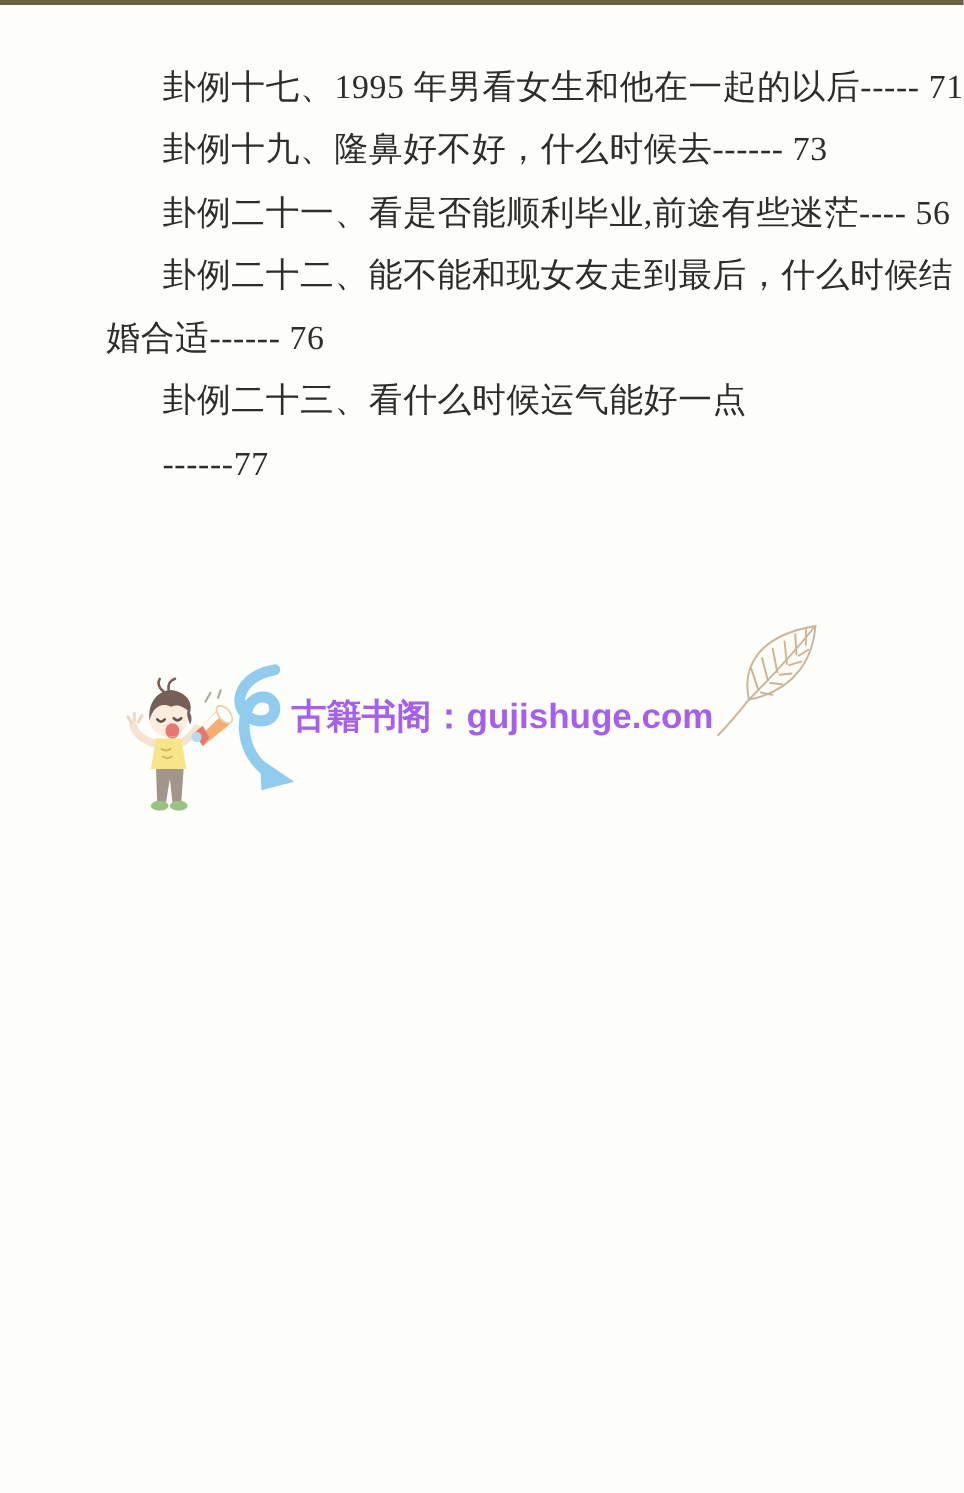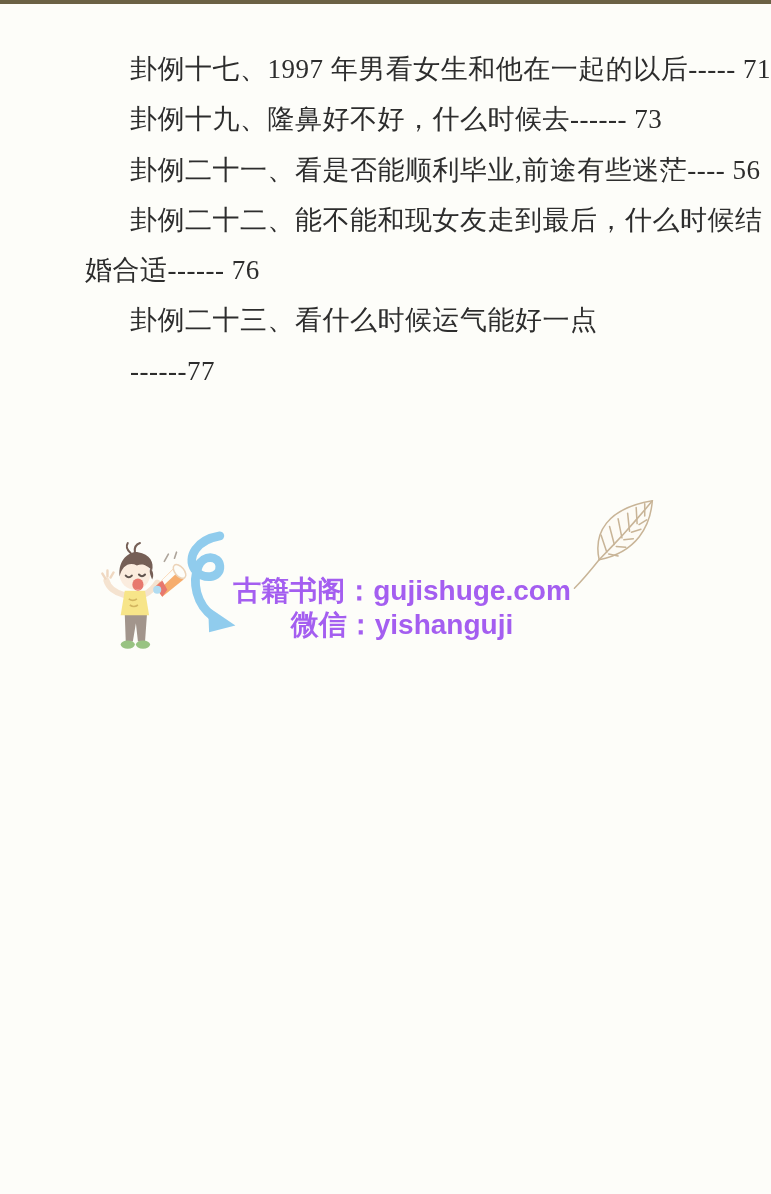--- a/index.html
+++ b/index.html
@@ -40,34 +40,34 @@
   }
   .wm-mascot{ position:absolute;left:97px;top:43px;width:92px;height:132px;opacity:.8; }
   .wm-arrow{ position:absolute;left:178px;top:33px;width:70px;height:112px;opacity:.85; }
   .wm-feather{ position:absolute;left:568px;top:0;width:105px;height:95px;opacity:.9; }
   .wm-line1,.wm-line2{
     position:absolute;left:228px;width:348px;text-align:center;
     font-family:"Liberation Sans","DejaVu Sans",sans-serif;
     font-weight:bold;color:var(--wm-purple);
     white-space:nowrap;
   }
-  .wm-line1{ top:57px;font-size:28px;margin-top:18px; }
+  .wm-line1{ top:57px;font-size:28px; }
   .wm-line2{ top:109px;font-size:28px; }
   .arrow-path{ stroke:var(--wm-blue);fill:none;stroke-width:9;stroke-linecap:round; }
   .arrow-head{ fill:var(--wm-blue); }
   .feather-line{ stroke:var(--wm-feather);fill:none;stroke-width:1.6;stroke-linecap:round; }
   .feather-body{ fill:#fdfbf5; }
 </style>
 </head>
 <body>
 
 <div class="top-border"></div>
 
 <div class="toc">
-    <div class="toc-line indent">卦例十七、1997 年男看女生和他在一起的以后----- 71</div>
+    <div class="toc-line indent">卦例十七、1995 年男看女生和他在一起的以后----- 71</div>
     <div class="toc-line indent">卦例十九、隆鼻好不好，什么时候去------ 73</div>
     <div class="toc-line indent">卦例二十一、看是否能顺利毕业,前途有些迷茫---- 56</div>
     <div class="toc-line indent">卦例二十二、能不能和现女友走到最后，什么时候结</div>
     <div class="toc-line">婚合适------ 76</div>
     <div class="toc-line indent">卦例二十三、看什么时候运气能好一点</div>
     <div class="toc-line indent">------77</div>
   </div>
 
 <div class="watermark">
 
@@ -105,21 +105,20 @@
 
     <path d="M70 14 l-4 7 M78 12 l-2 6" stroke="#9a8f84" stroke-width="1.6" stroke-linecap="round"></path>
   </svg>
 
   <svg class="wm-arrow" viewBox="0 0 70 115" aria-hidden="true">
     <path class="arrow-path" d="M42 6 C 18 10 8 28 16 40 C 24 52 43 50 42 37 C 41 26 25 25 20 37 C 13 54 18 76 35 89"></path>
     <polygon class="arrow-head" points="30,79 58,98 31,105"></polygon>
   </svg>
 
   <div class="wm-line1">古籍书阁：gujishuge.com</div>
-  <div class="wm-line2">微信：yishanguji</div>
 
   <svg class="wm-feather" viewBox="0 0 105 100" aria-hidden="true">
     <path class="feather-line" d="M4 96 C 14 86 22 76 30 66"></path>
     <path class="feather-line feather-body" d="M30 66 C 24 38 38 12 86 4 C 84 30 70 58 30 66 Z"></path>
     <path class="feather-line" d="M30 66 C 48 48 68 26 86 4"></path>
     <path class="feather-line" d="M38 58 L32 40 M46 50 L41 31 M54 43 L50 23 M62 36 L60 17 M70 28 L69 11 M78 20 L78 7"></path>
     <path class="feather-line" d="M40 60 L50 62 M48 52 L58 53 M56 45 L66 44 M64 37 L74 34 M72 29 L80 24"></path>
   </svg>
 </div>
 

